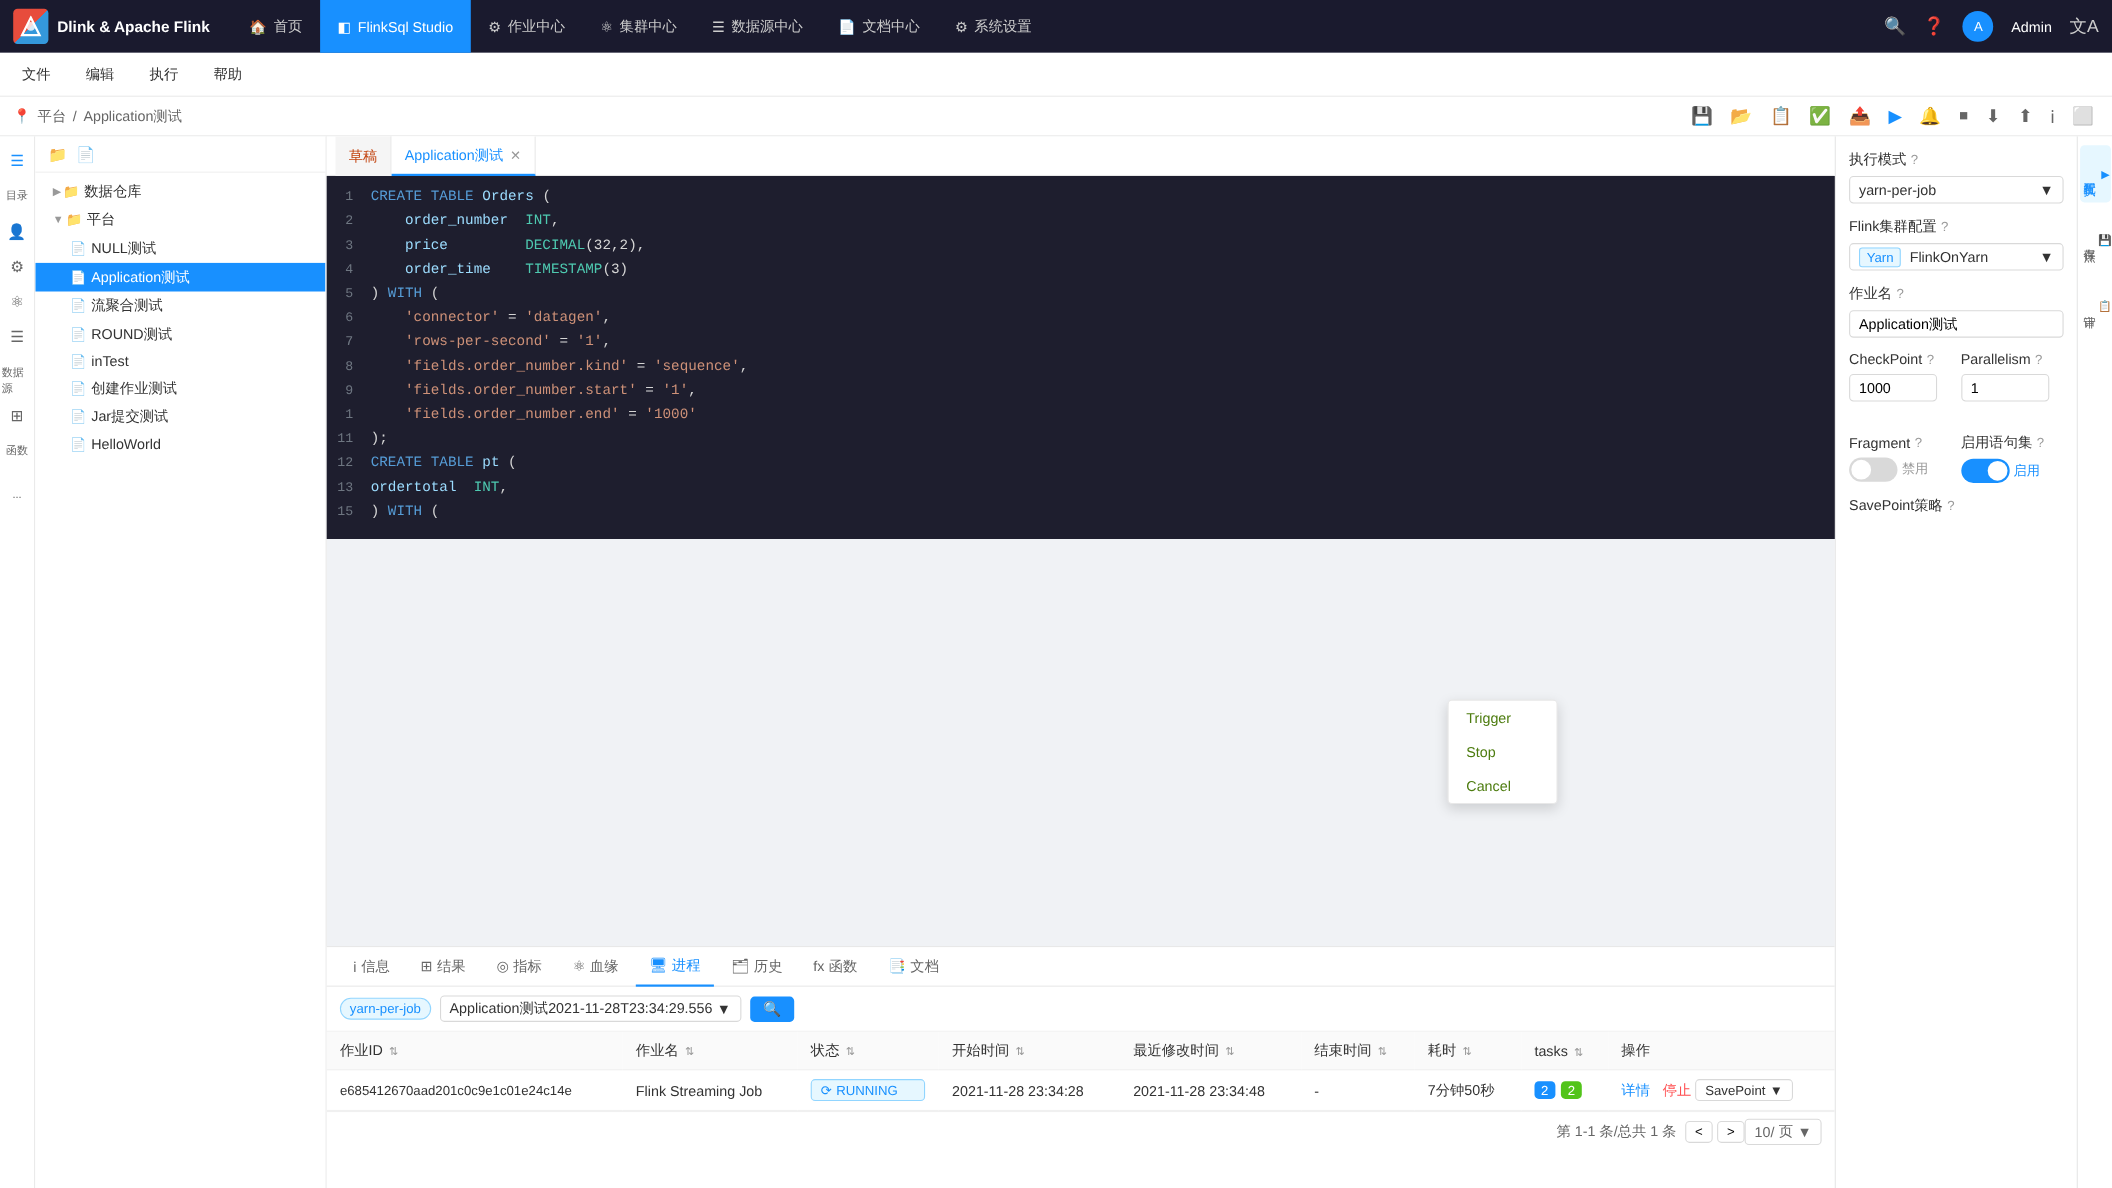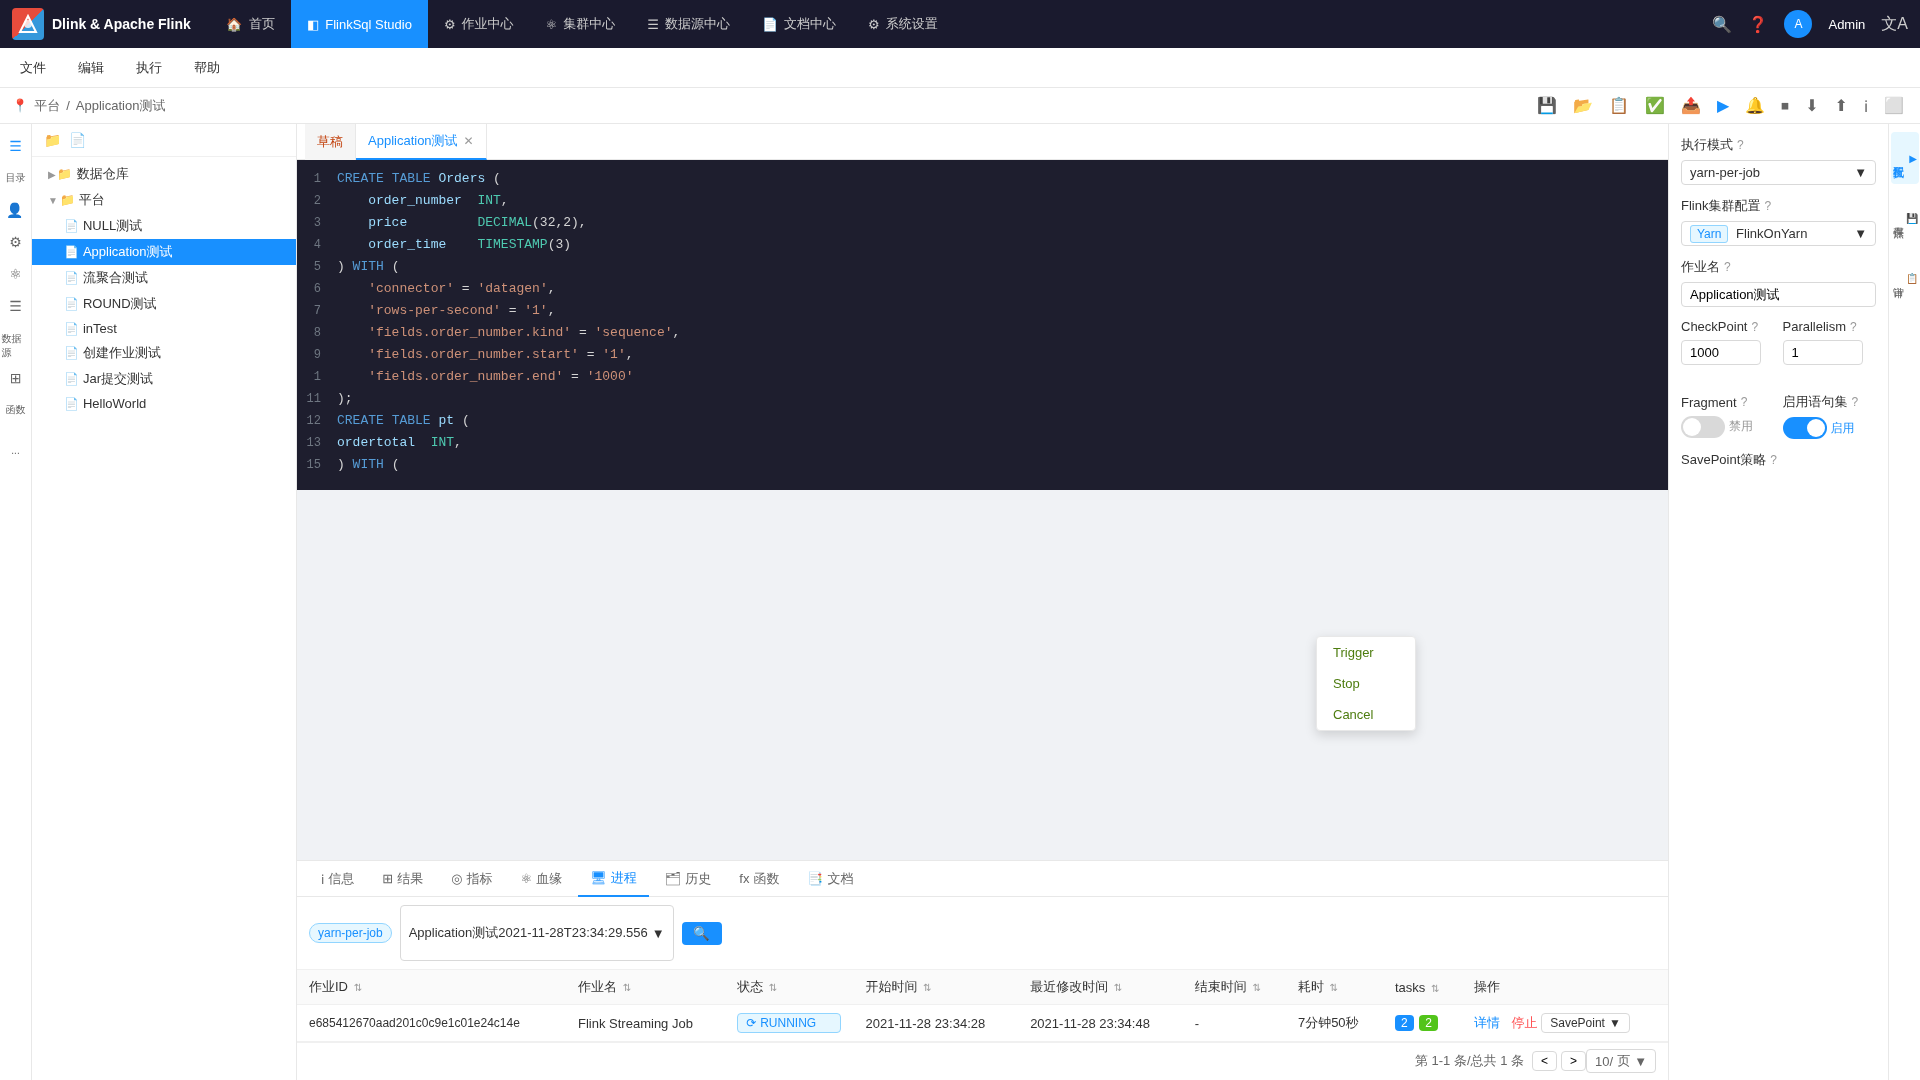--- a/index.html
+++ b/index.html
@@ -125,21 +125,21 @@
     .jobs-filter {
       display: flex; align-items: center; gap: 8px; padding: 8px 12px;
       border-bottom: 1px solid #f0f0f0;
     }
     .tag-badge {
       background: #e6f7ff; border: 1px solid #91d5ff; color: #1890ff;
       padding: 2px 8px; border-radius: 12px; font-size: 12px;
     }
     .select-dropdown {
       display: flex; align-items: center; gap: 4px; border: 1px solid #d9d9d9;
-      padding: 18px 8px; border-radius: 4px; cursor: pointer; font-size: 13px;
+      padding: 2px 8px; border-radius: 4px; cursor: pointer; font-size: 13px;
       background: #fff; min-width: 240px; justify-content: center;
     }
     .search-btn {
       background: #1890ff; color: #fff; border: none; border-radius: 4px;
       padding: 4px 12px; cursor: pointer;
     }
 
     
     .jobs-table { width: 100%; border-collapse: collapse; font-size: 13px; }
     .jobs-table th {

